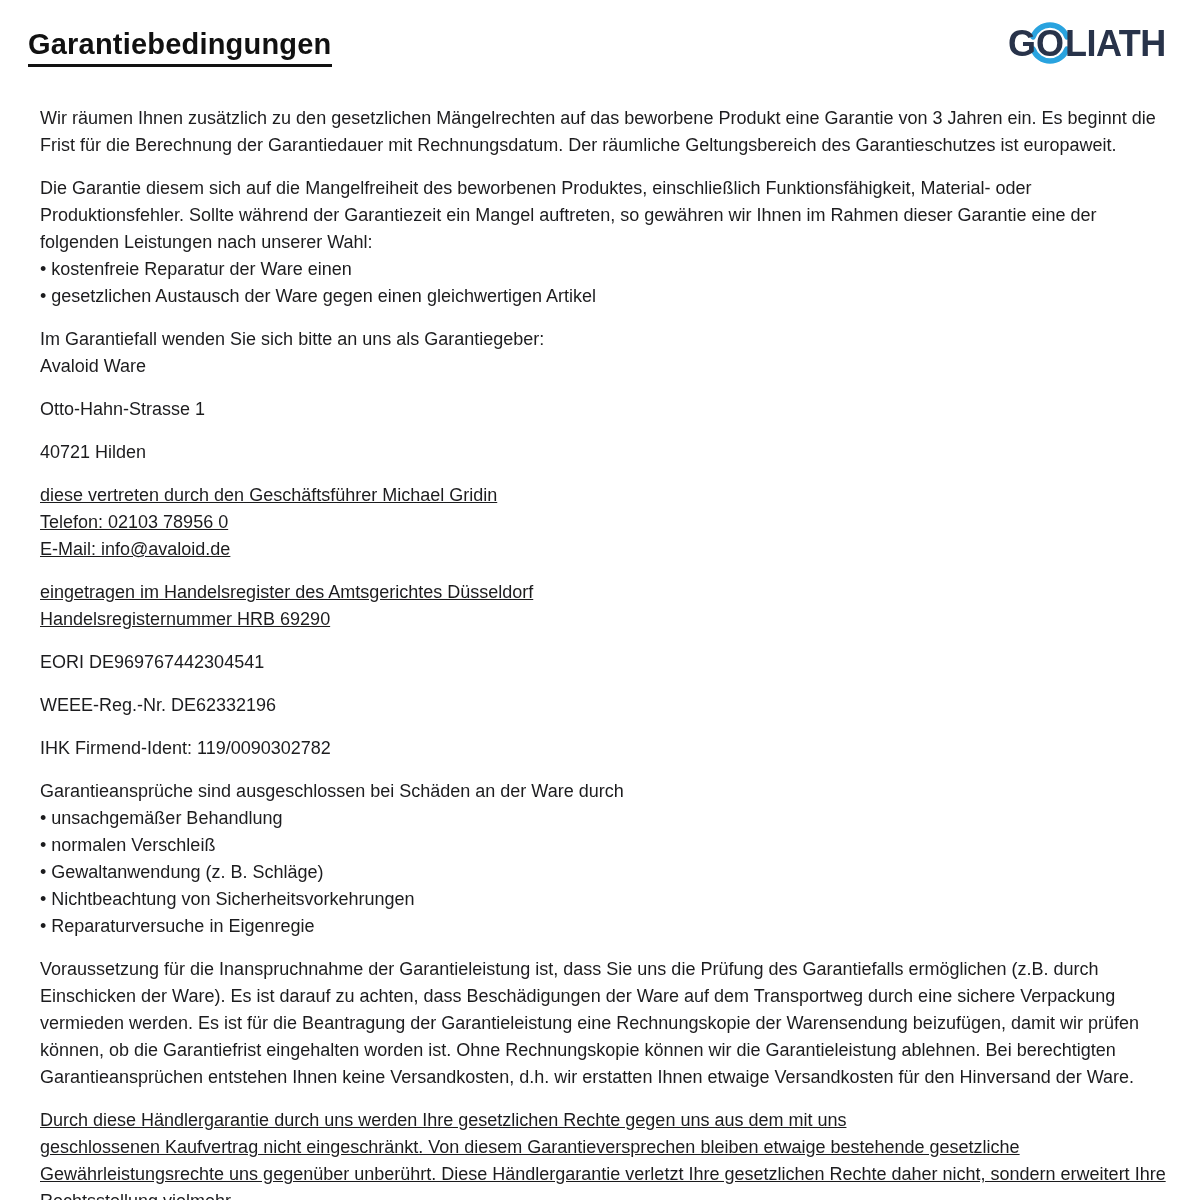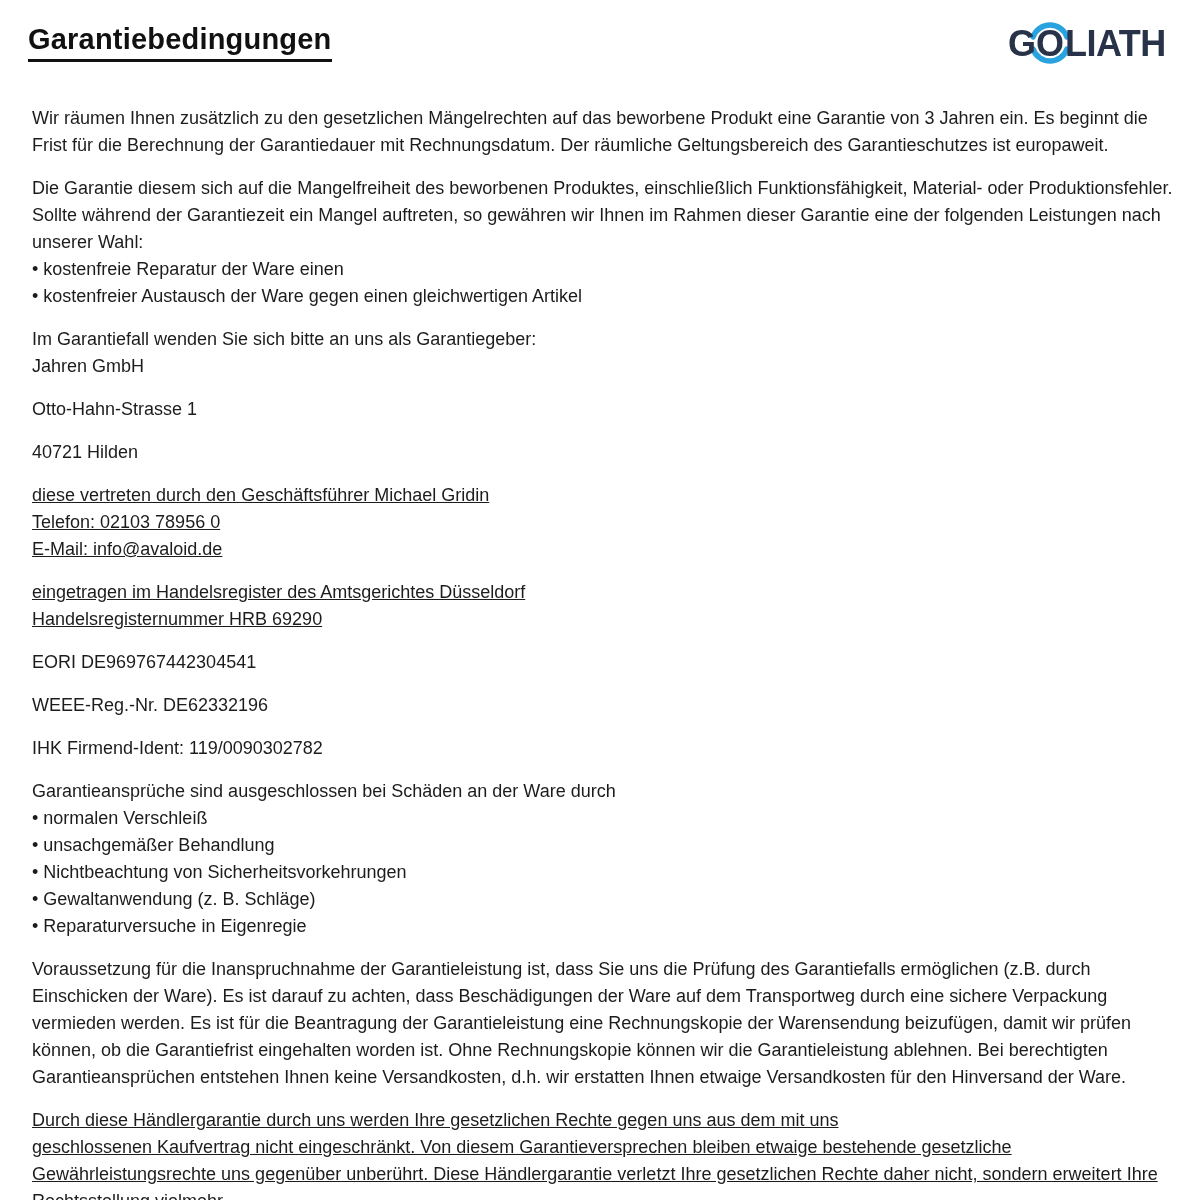--- a/index.html
+++ b/index.html
@@ -16,21 +16,21 @@
   }
   .page {
     box-sizing: border-box;
     width: 1200px;
     height: 1200px;
     padding: 22px 24px 0 28px;
   }
   .header {
     display: flex;
     justify-content: space-between;
-    align-items: flex-start;
+    align-items: center;
     margin-bottom: 33px;
   }
   .doc-title {
     margin: 0;
     font-size: 29px;
     line-height: 34px;
     font-weight: bold;
     color: #111111;
     display: inline-block;
     border-bottom: 3px solid #111111;
@@ -45,21 +45,21 @@
     font-family: "Liberation Sans", sans-serif;
     font-weight: bold;
     font-size: 36px;
     letter-spacing: -0.5px;
   }
   .doc-body {
     font-size: 18px;
     line-height: 27px;
   }
   .block {
-    margin: 0 0 16px 4px;
+    margin: 0 0 16px 12px;
   }
   .block:last-child {
     margin-bottom: 0;
   }
   .pre {
     white-space: pre-line;
     text-decoration: underline;
   }
   .bold {
     font-weight: normal;
@@ -85,26 +85,26 @@
     </svg>
   </div>
 
   <div class="doc-body">
 
     <div class="block">Wir räumen Ihnen zusätzlich zu den gesetzlichen Mängelrechten auf das beworbene Produkt eine Garantie von 3 Jahren ein. Es beginnt die Frist für die Berechnung der Garantiedauer mit Rechnungsdatum. Der räumliche Geltungsbereich des Garantieschutzes ist europaweit.</div>
 
     <div class="block">
       <div>Die Garantie diesem sich auf die Mangelfreiheit des beworbenen Produktes, einschließlich Funktionsfähigkeit, Material- oder Produktionsfehler. Sollte während der Garantiezeit ein Mangel auftreten, so gewähren wir Ihnen im Rahmen dieser Garantie eine der folgenden Leistungen nach unserer Wahl:</div>
       <div class="bullet-line">• kostenfreie Reparatur der Ware einen</div>
-      <div class="bullet-line">• kostenfreier Austausch der Ware gegen einen gleichwertigen Artikel</div>
+      <div class="bullet-line">• gesetzlichen Austausch der Ware gegen einen gleichwertigen Artikel</div>
     </div>
 
     <div class="block">
       <div class="bold">Im Garantiefall wenden Sie sich bitte an uns als Garantiegeber:</div>
-      <div>Jahren GmbH</div>
+      <div>Avaloid Ware</div>
     </div>
 
     <div class="block">Otto-Hahn-Strasse 1</div>
 
     <div class="block">40721 Hilden</div>
 
     <div class="block pre">diese vertreten durch den Geschäftsführer Michael Gridin
 Telefon: 02103 78956 0
 E-Mail: info@avaloid.de</div>
 
@@ -112,24 +112,24 @@
 Handelsregisternummer HRB 69290</div>
 
     <div class="block">EORI DE969767442304541</div>
 
     <div class="block">WEEE-Reg.-Nr. DE62332196</div>
 
     <div class="block">IHK Firmend-Ident: 119/0090302782</div>
 
     <div class="block">
       <div>Garantieansprüche sind ausgeschlossen bei Schäden an der Ware durch</div>
+      <div class="bullet-line">• unsachgemäßer Behandlung</div>
       <div class="bullet-line">• normalen Verschleiß</div>
-      <div class="bullet-line">• unsachgemäßer Behandlung</div>
+      <div class="bullet-line">• Gewaltanwendung (z. B. Schläge)</div>
       <div class="bullet-line">• Nichtbeachtung von Sicherheitsvorkehrungen</div>
-      <div class="bullet-line">• Gewaltanwendung (z. B. Schläge)</div>
       <div class="bullet-line">• Reparaturversuche in Eigenregie</div>
     </div>
 
     <div class="block">Voraussetzung für die Inanspruchnahme der Garantieleistung ist, dass Sie uns die Prüfung des Garantiefalls ermöglichen (z.B. durch Einschicken der Ware). Es ist darauf zu achten, dass Beschädigungen der Ware auf dem Transportweg durch eine sichere Verpackung vermieden werden. Es ist für die Beantragung der Garantieleistung eine Rechnungskopie der Warensendung beizufügen, damit wir prüfen können, ob die Garantiefrist eingehalten worden ist. Ohne Rechnungskopie können wir die Garantieleistung ablehnen. Bei berechtigten Garantieansprüchen entstehen Ihnen keine Versandkosten, d.h. wir erstatten Ihnen etwaige Versandkosten für den Hinversand der Ware.</div>
 
     <div class="block pre">Durch diese Händlergarantie durch uns werden Ihre gesetzlichen Rechte gegen uns aus dem mit uns
 geschlossenen Kaufvertrag nicht eingeschränkt. Von diesem Garantieversprechen bleiben etwaige bestehende gesetzliche
 Gewährleistungsrechte uns gegenüber unberührt. Diese Händlergarantie verletzt Ihre gesetzlichen Rechte daher nicht, sondern erweitert Ihre Rechtsstellung vielmehr.</div>
 
   </div>

